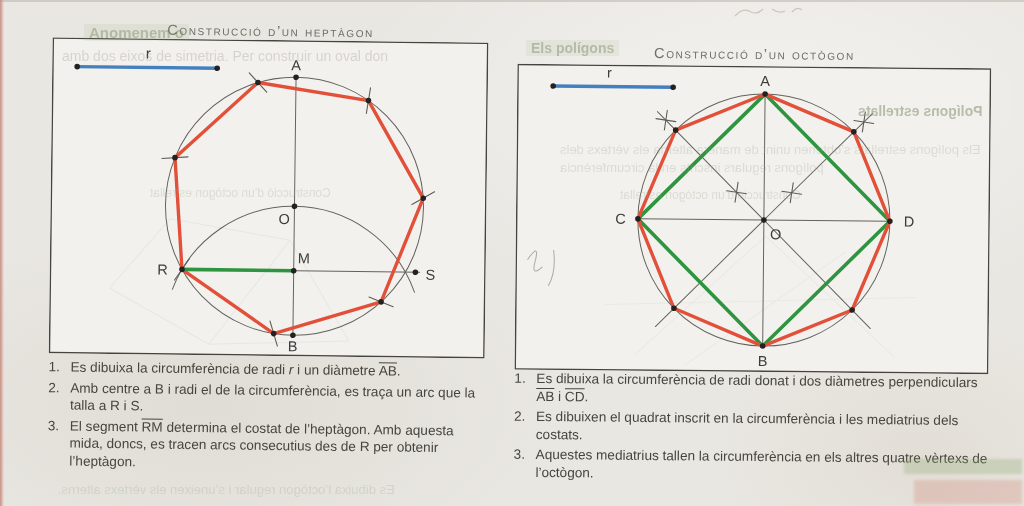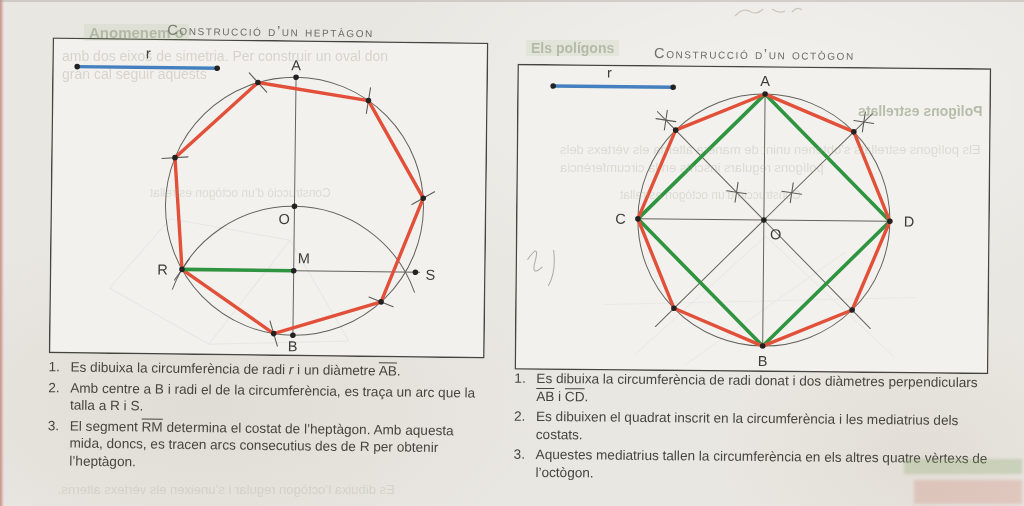--- a/index.html
+++ b/index.html
@@ -160,21 +160,20 @@
       <div class="instr">
         <span class="num">3.</span>
         <span class="body">Aquestes mediatrius tallen la circumferència en els altres quatre vèrtexs de l’octògon.</span>
       </div>
     </div>
 </div>
 
 <div class="ghostlayer">
     <div class="ghost strong hl" style="left: 84px; top: 24px; font-size: 15px;">Anomenem o</div>
     <div class="ghost" style="left: 62px; top: 48px; font-size: 14px;">amb dos eixos de simetria. Per construir un oval don</div>
-    <div class="ghost" style="left: 62px; top: 66px; font-size: 14px;">gran cal seguir aquests</div>
     <div class="ghost strong hl" style="left: 526px; top: 40px; font-size: 14px;">Els polígons</div>
     <div class="ghost mir strong" style="left: 858px; top: 103px; font-size: 14px;">Polígons estrellats</div>
     <div class="ghost mir" style="left: 560px; top: 142px; font-size: 13px;">Els polígons estrellats s’obtenen unint de manera alterna els vèrtexs dels</div>
     <div class="ghost mir" style="left: 560px; top: 160px; font-size: 13px;">polígons regulars inscrits en la circumferència</div>
     <div class="ghost mir" style="left: 150px; top: 186px; font-size: 12px;">Construcció d’un octògon estrellat</div>
     <div class="ghost mir" style="left: 620px; top: 188px; font-size: 12px;">Construcció d’un octògon estrellat</div>
     <div class="ghost mir" style="left: 58px; top: 482px; font-size: 13px;">Es dibuixa l’octògon regular i s’uneixen els vèrtexs alterns.</div>
   </div>
 
 <svg class="pencil" style="left:730px;top:2px;" width="90" height="22" viewBox="0 0 90 22">

